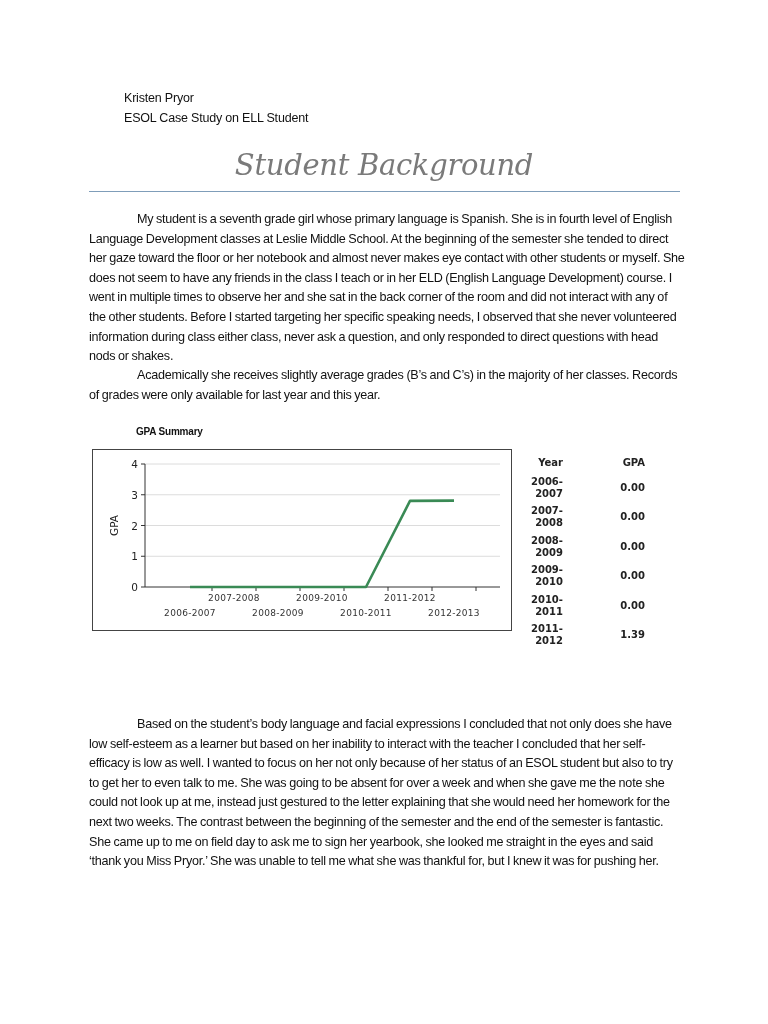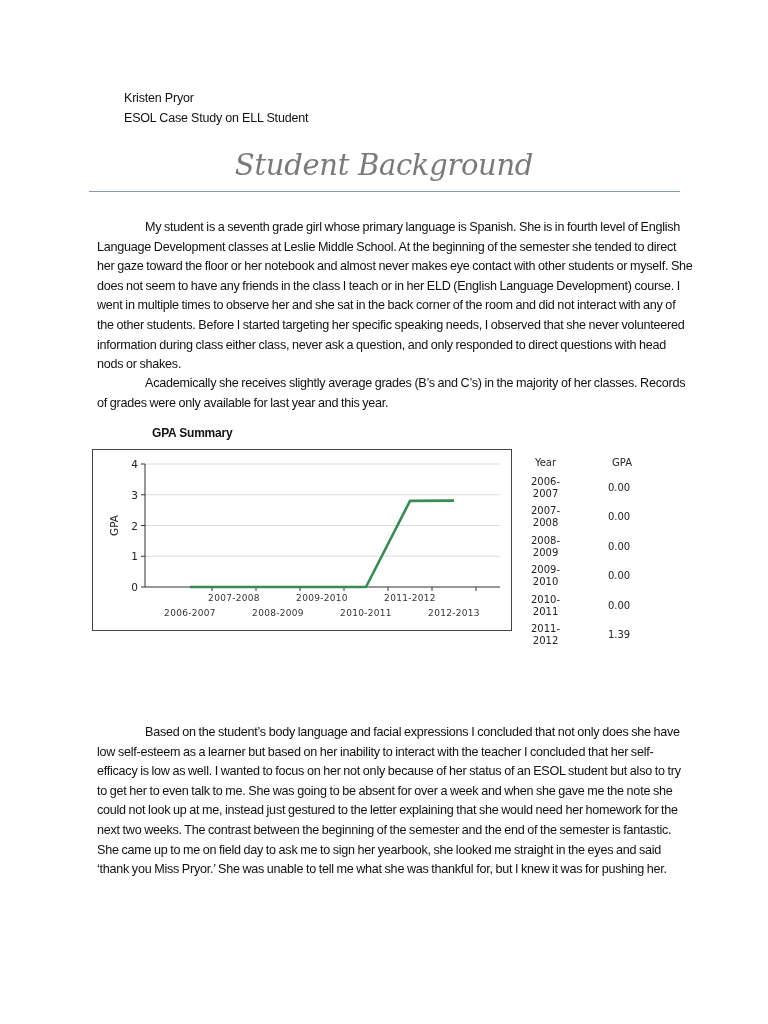--- a/index.html
+++ b/index.html
@@ -5,29 +5,29 @@
   html, body { margin:0; padding:0; background:#fff; }
   body { width:768px; height:1024px; position:relative; overflow:hidden;
          font-family:"Liberation Sans", sans-serif; color:#111; }
   .hdr { position:absolute; left:89px; font-size:12.5px; letter-spacing:-0.2px;margin-left:35px; }
   .title { position:absolute; left:0; width:768px; top:148px; text-align:center;
            font-family:"DejaVu Serif", serif; font-style:italic; font-size:29px;
            color:#7a7a7a; letter-spacing:-0.3px; }
   .rule { position:absolute; left:89px; width:591px; top:191px; height:0;
           border-top:1.6px solid #7f9db9; }
   .para { position:absolute; left:89px; width:596px; font-size:12.6px; line-height:19.6px;
-          letter-spacing:-0.25px; word-spacing:-0.5px; margin:8px; }
+          letter-spacing:-0.25px; word-spacing:-0.5px; margin:0; }
   .para .indent { display:inline-block; width:48px; }
-  .chart-title { position:absolute; left:136px; top:426px; font-size:12px; font-weight:bold; letter-spacing:-0.2px;margin-left:16px; }
+  .chart-title { position:absolute; left:136px; top:426px; font-size:10px; font-weight:bold; letter-spacing:-0.2px; }
   .chart-box { position:absolute; left:92px; top:449px; width:420px; height:182px;
                border:1.5px solid #444; box-sizing:border-box; background:#fff; }
   .chart-svg { position:absolute; left:92px; top:449px; }
   .tbl { position:absolute; left:531px; top:455px; font-family:"DejaVu Sans", sans-serif;
          font-size:10px; color:#222; border-collapse:collapse; }
-  .tbl td, .tbl th { padding:0; font-weight:normal; text-align:center; vertical-align:middle; }
+  .tbl td, .tbl th { padding:0; font-weight:bold; text-align:right; vertical-align:middle; }
   .tbl th { height:14px; padding-bottom:4px; }
   .tbl td { height:29.5px; line-height:12px; }
   .tbl .gpa { padding-left:36px; width:40px; }
   .tbl th.gpa { padding-left:42px; }
 </style>
 </head>
 <body>
 
 <div class="hdr" style="top:91px;">Kristen Pryor</div>
 <div class="hdr" style="top:111px;text-align:center;">ESOL Case Study on ELL Student</div>

